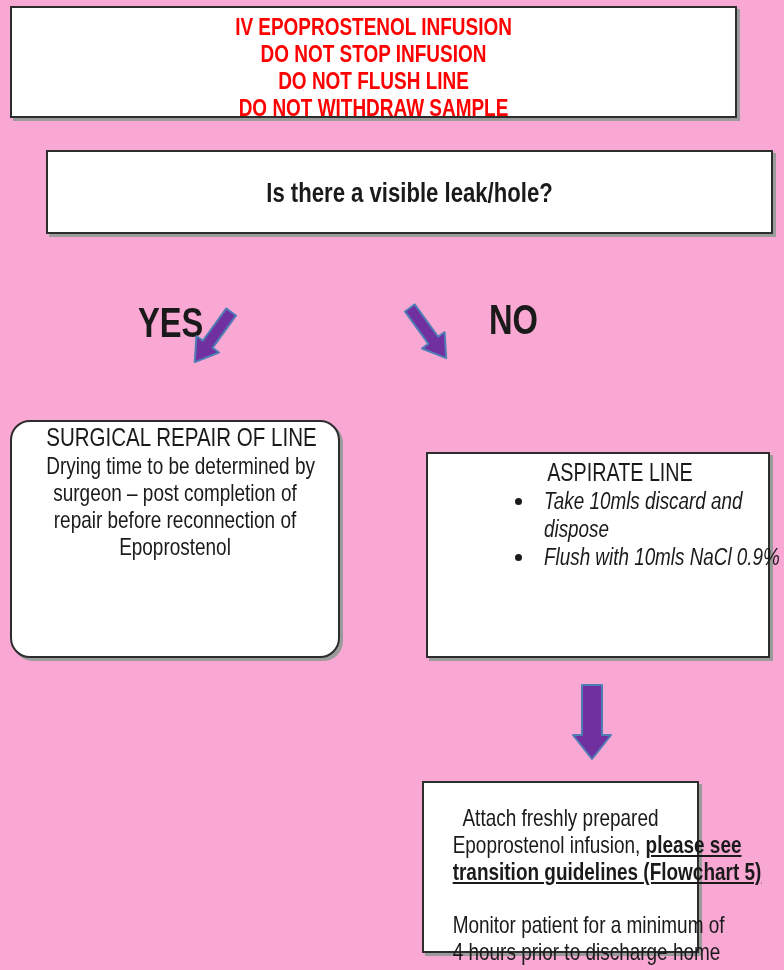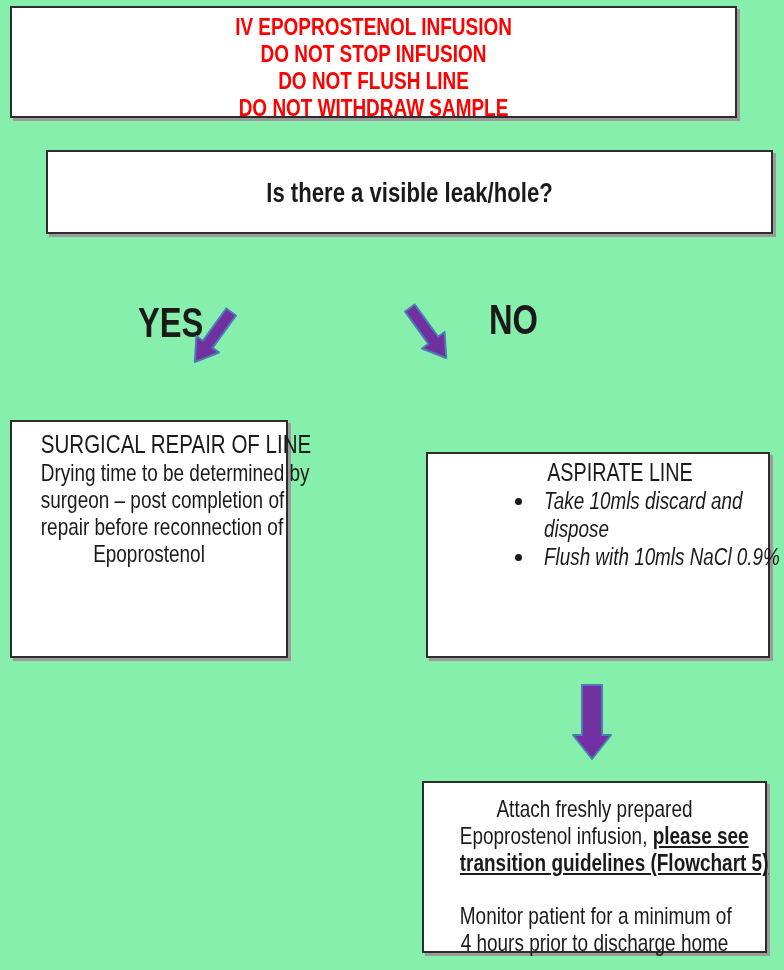--- a/index.html
+++ b/index.html
@@ -7,21 +7,21 @@
     --arrow-fill:#7030A0;
     --arrow-outline:#4E7CB5;
     --box-border:#2D2D2D;
     --shadow:#9B9B9B;
     --text:#1A1A1A;
   }
   *{margin:0;padding:0;box-sizing:border-box;}
   html,body{background:#ffffff;}
   body{font-family:"Liberation Sans","DejaVu Sans",sans-serif;color:var(--text);}
   .canvas{
-    position:relative;width:784px;height:970px;background:#86efac;overflow:hidden;
+    position:relative;width:784px;height:970px;background:#f9a8d4;overflow:hidden;
   }
   .fbox{
     position:absolute;background:#ffffff;
     border:2px solid var(--box-border);
     box-shadow:3px 3px 0 var(--shadow);
     text-align:center;
   }
   .line{white-space:nowrap;}
   .cond-c{transform:scaleX(0.79);transform-origin:50% 50%;}
   .cond-l{transform:scaleX(0.82);transform-origin:0 50%;}
@@ -41,35 +41,35 @@
 
   
   .arrow{position:absolute;}
   .yes-arrow{left:198px;top:305px;width:30px;height:64px;transform:rotate(36deg);}
   .no-arrow{left:413px;top:301px;width:30px;height:64px;transform:rotate(-36deg);}
   .flow-arrow{left:572px;top:684px;width:40px;height:76px;}
   .arrow svg{display:block;width:100%;height:100%;}
   .arrow polygon{fill:var(--arrow-fill);stroke:var(--arrow-outline);stroke-width:2;stroke-linejoin:round;}
 
   
-  .surgical-box{left:10px;top:420px;width:278px;height:238px;padding-top:7px;}
+  .surgical-box{left:10px;top:420px;width:330px;height:238px;padding-top:0;border-radius:20px;}
   .surgical-box .title-line .line{font-size:26px;line-height:30px;}
   .surgical-box .body-lines .line{font-size:27px;line-height:31px;}
   .surgical-box .note-lines .line{font-size:24px;line-height:27px;}
 
   
   .aspirate-box{left:426px;top:452px;width:344px;height:206px;padding-top:4px;padding-left:44px;}
   .aspirate-box .title-line .line{font-size:25px;line-height:29px;}
   .aspirate-box ul{list-style:disc;text-align:left;margin:0 0 0 0;padding-left:64px;}
   .aspirate-box li{font-size:23px;line-height:28px;padding-left:8px;font-style:italic;}
   .aspirate-box li .line{font-size:23px;line-height:28px;}
   .aspirate-box .warn-lines .line{font-weight:bold;font-size:23px;line-height:29px;}
 
   
-  .attach-box{left:422px;top:781px;width:345px;height:172px;padding-top:12px;}
+  .attach-box{left:422px;top:781px;width:277px;height:172px;padding-top:21px;}
   .attach-box .line{font-size:24px;line-height:27px;}
   .attach-box .spacer{height:26px;}
   .bold-underline{font-weight:bold;text-decoration:underline;}
 </style>
 </head>
 <body>
 
 <div class="canvas">
 
   <div class="fbox warning-box">

